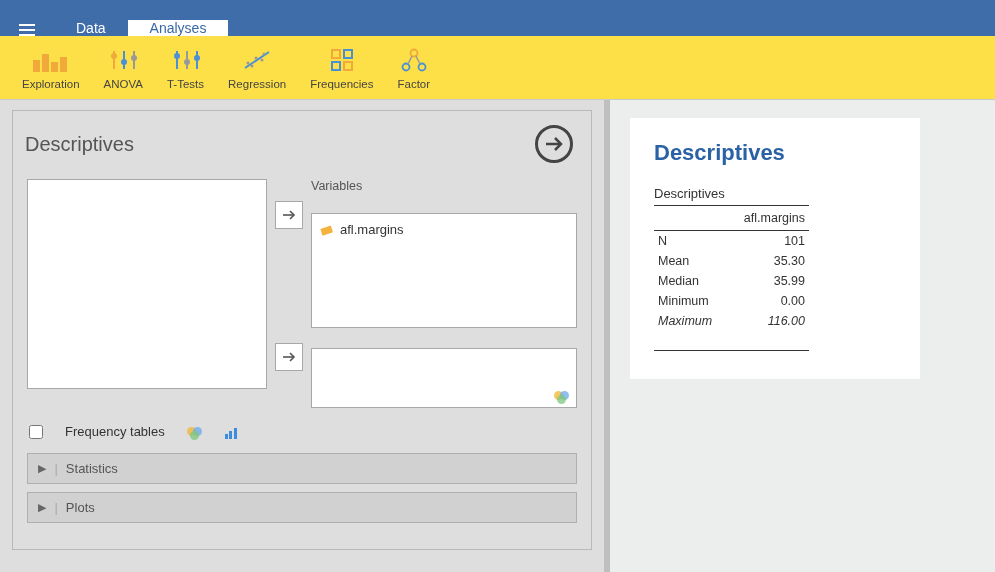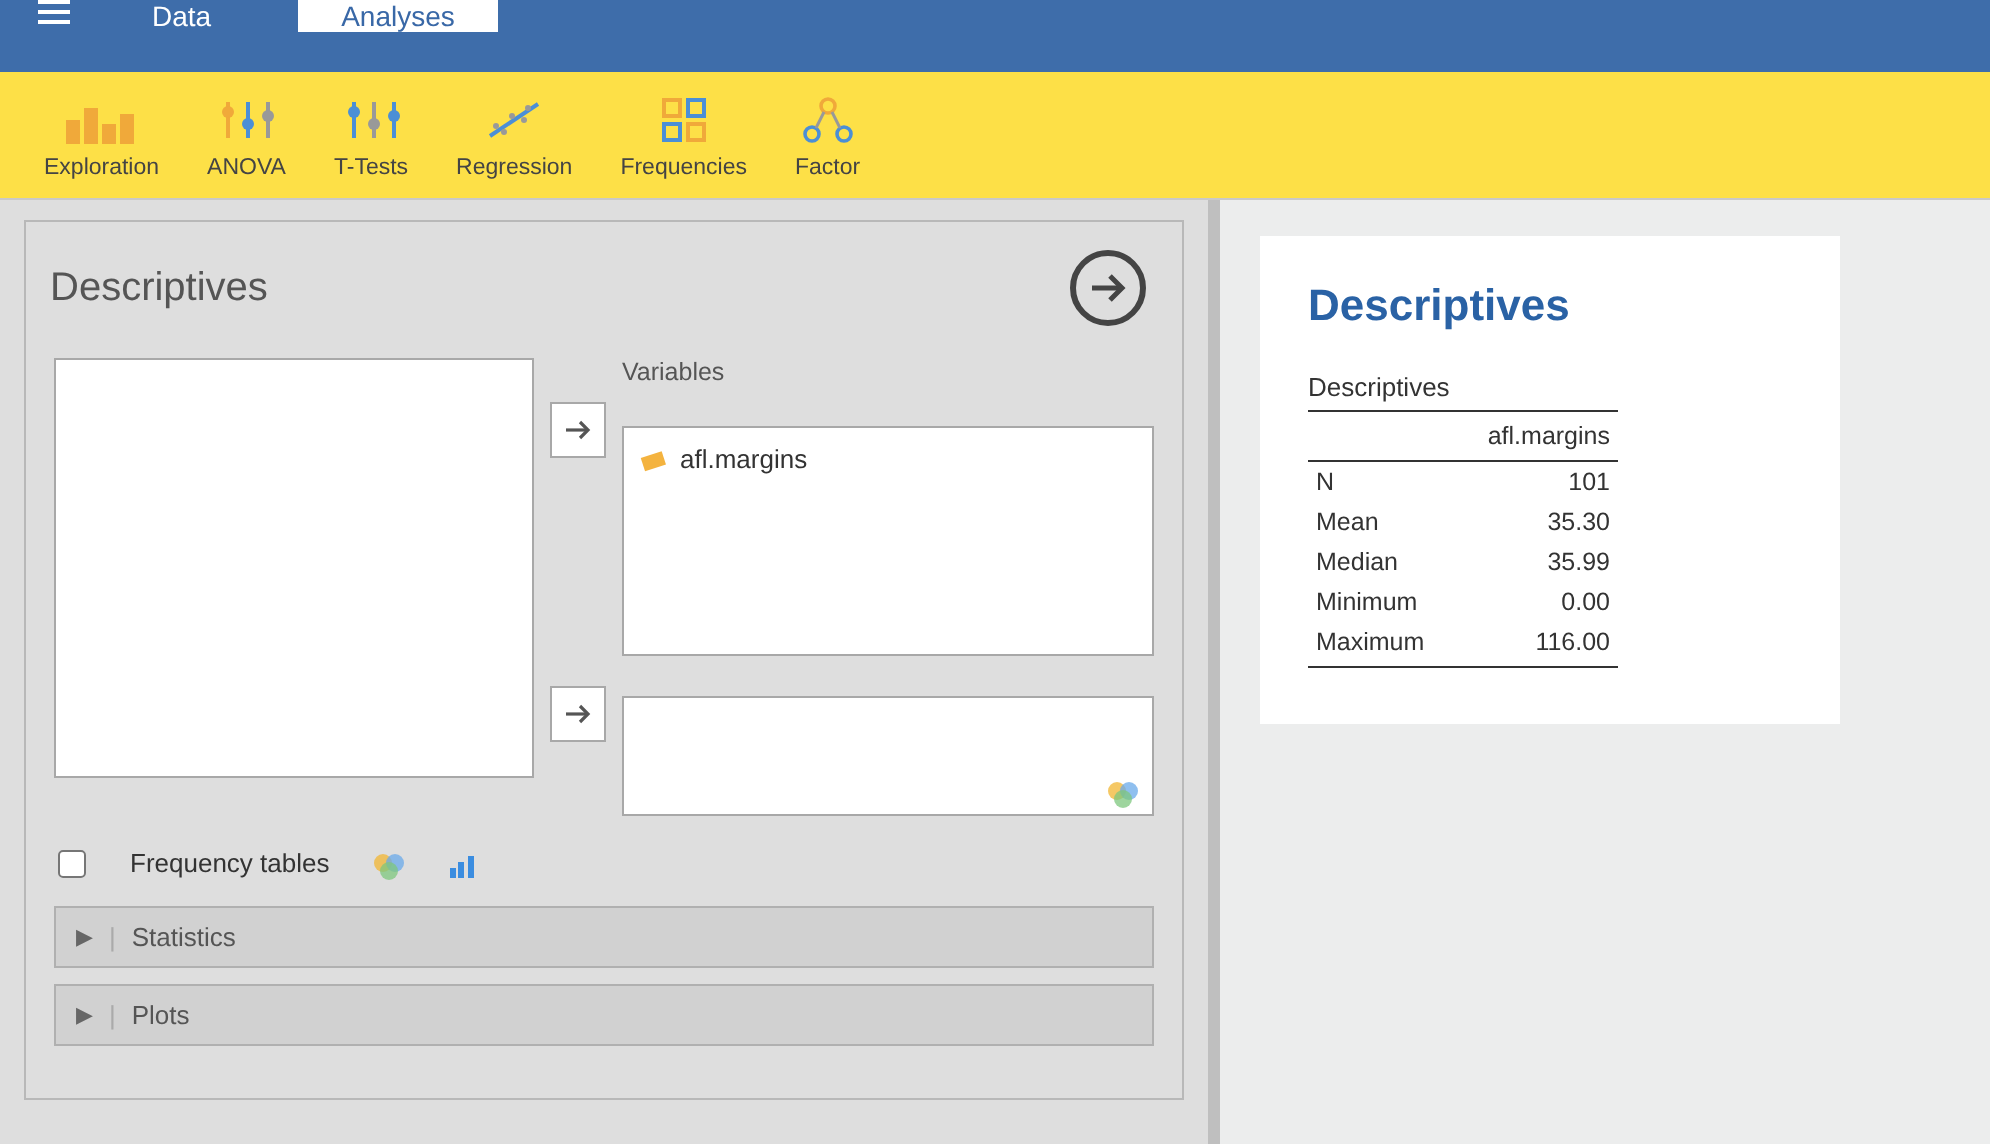--- a/index.html
+++ b/index.html
@@ -1,24 +1,24 @@
 <!DOCTYPE html>
 <html><head>
 <meta charset="utf-8">
 <style>
   * { box-sizing: border-box; margin: 0; padding: 0; }
   body { font-family: -apple-system, BlinkMacSystemFont, "Segoe UI", Arial, sans-serif; font-size: 13px; color: #333; background: #fff; width: 995px; height: 572px; overflow: hidden; }
   
   
-  .topbar { background: #3e6daa; height: 36px; display: flex; align-items: flex-start; }
+  .topbar { background: #3e6daa; height: 36px; display: flex; align-items: flex-end; }
   .hamburger { width: 54px; display: flex; align-items: center; justify-content: center; cursor: pointer; }
   .hamburger-lines { display: flex; flex-direction: column; gap: 3px; }
   .hamburger-lines span { display: block; width: 16px; height: 2px; background: #fff; }
   .tab { padding: 0 22px; display: flex; align-items: center; color: #fff; font-size: 14px; cursor: pointer; }
-  .tab.active { background: #fff; color: #3968a7; margin-left: 21px; }
+  .tab.active { background: #fff; color: #3968a7; }
   
   
   .ribbon { background: #fde047; height: 64px; border-bottom: 1px solid #c9c9c9; display: flex; align-items: center; padding: 0 10px; gap: 0; }
   .ribbon-item { display: flex; flex-direction: column; align-items: center; padding: 0 12px; cursor: pointer; gap: 4px; }
   .ribbon-icon { height: 28px; display: flex; align-items: center; justify-content: center; }
   .ribbon-label { font-size: 11.5px; color: #444; }
   
   
   .main { display: flex; height: calc(572px - 36px - 64px); }
   .left-pane { width: 610px; background: #dedede; border-right: 6px solid #bfbfbf; padding: 10px 0 0 12px; }
@@ -52,21 +52,21 @@
   
   .results-card { background: #fff; padding: 22px 24px 28px 24px; width: 290px; }
   .results-title { font-size: 22px; font-weight: 700; color: #2a62a5; margin-bottom: 20px; }
   .results-subtitle { font-size: 13px; color: #333; margin-bottom: 4px; }
   .results-table { width: 155px; border-collapse: collapse; font-size: 12.5px; }
   .results-table thead th { border-top: 1.5px solid #333; border-bottom: 1px solid #333; padding: 5px 4px; font-weight: 400; text-align: right; }
   .results-table thead th:first-child { text-align: left; }
   .results-table tbody td { padding: 3px 4px; }
   .results-table tbody td:first-child { text-align: left; }
   .results-table tbody td:last-child { text-align: right; }
-  .results-table tbody tr:last-child td { border-bottom: 1.5px solid #333; padding-bottom: 5px; }
+  .results-table tbody tr:last-child td { border-bottom: 1.5px solid #333; padding-bottom: 22px; font-style: italic; }
   
   .mini-icon { display: inline-flex; align-items: flex-end; gap: 1.5px; }
   .mini-bar { width: 3px; background: #3b8de0; }
   .venn { position: relative; width: 16px; height: 12px; display: inline-block; }
   .venn span { position: absolute; width: 9px; height: 9px; border-radius: 50%; opacity: 0.75; }
   .venn .c1 { background: #f2b632; left: 0; top: 0; }
   .venn .c2 { background: #6aa9e9; left: 6px; top: 0; }
   .venn .c3 { background: #7ec77e; left: 3px; top: 4px; }
   .splitby-corner { position: absolute; bottom: 4px; right: 6px; }
 </style>

